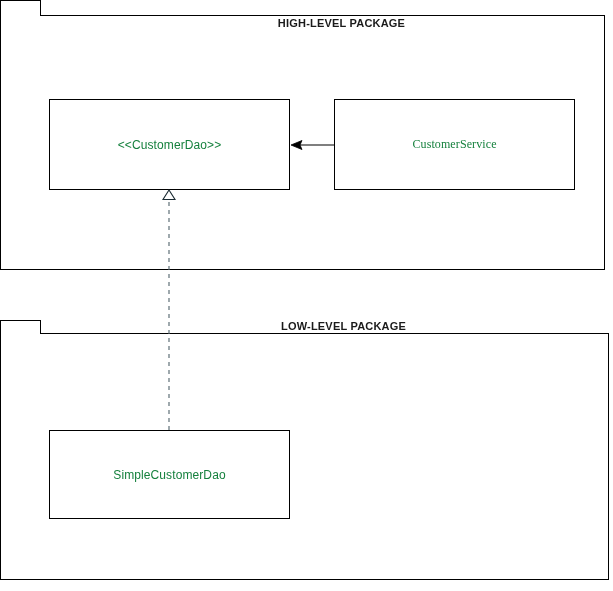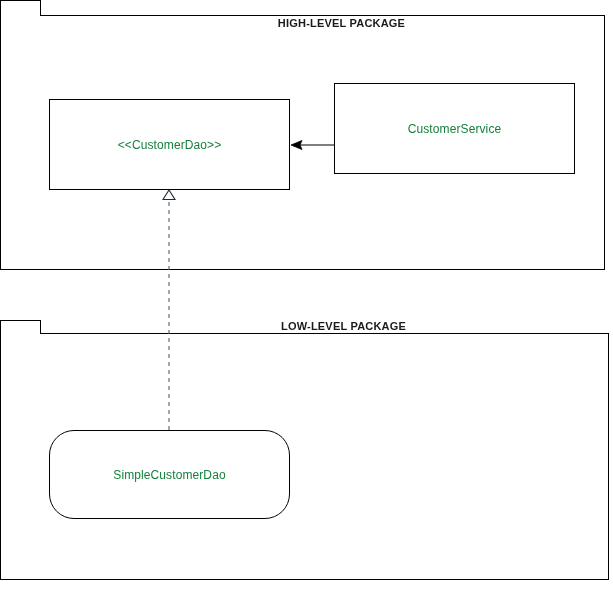--- a/index.html
+++ b/index.html
@@ -96,25 +96,25 @@
   <div class="package">
     <div class="package-tab" style="left:0px; top:320px; width:41px; height:14px;"></div>
     <div class="package-body" style="left:0px; top:333px; width:609px; height:247px;"></div>
     <div class="package-title" style="left:0px; top:320px; width:609px;">LOW-LEVEL PACKAGE</div>
   </div>
 
   <div class="class-box" style="left:49px; top:99px; width:241px; height:91px;">
     <span class="class-label">&lt;&lt;CustomerDao&gt;&gt;</span>
   </div>
 
-  <div class="class-box" style="left:334px; top:83px; width:241px; height:91px;">
+  <div class="class-box" style="left:334px; top:99px; width:241px; height:91px;font-family:Liberation Serif, serif;">
     <span class="class-label">CustomerService</span>
   </div>
 
-  <div class="class-box" style="left:49px; top:430px; width:241px; height:89px;border-radius:25px;">
+  <div class="class-box" style="left:49px; top:430px; width:241px; height:89px;">
     <span class="class-label">SimpleCustomerDao</span>
   </div>
 
   <svg class="connector-svg" viewBox="0 0 613 591" width="613" height="591" xmlns="http://www.w3.org/2000/svg">
 
     <g>
       <line x1="334" y1="145" x2="298" y2="145" stroke="#000000" stroke-width="1.2"></line>
       <polygon points="291,145 302,140.5 300,145 302,149.5" fill="#000000" stroke="#000000" stroke-width="0.8" stroke-linejoin="round"></polygon>
     </g>
 

